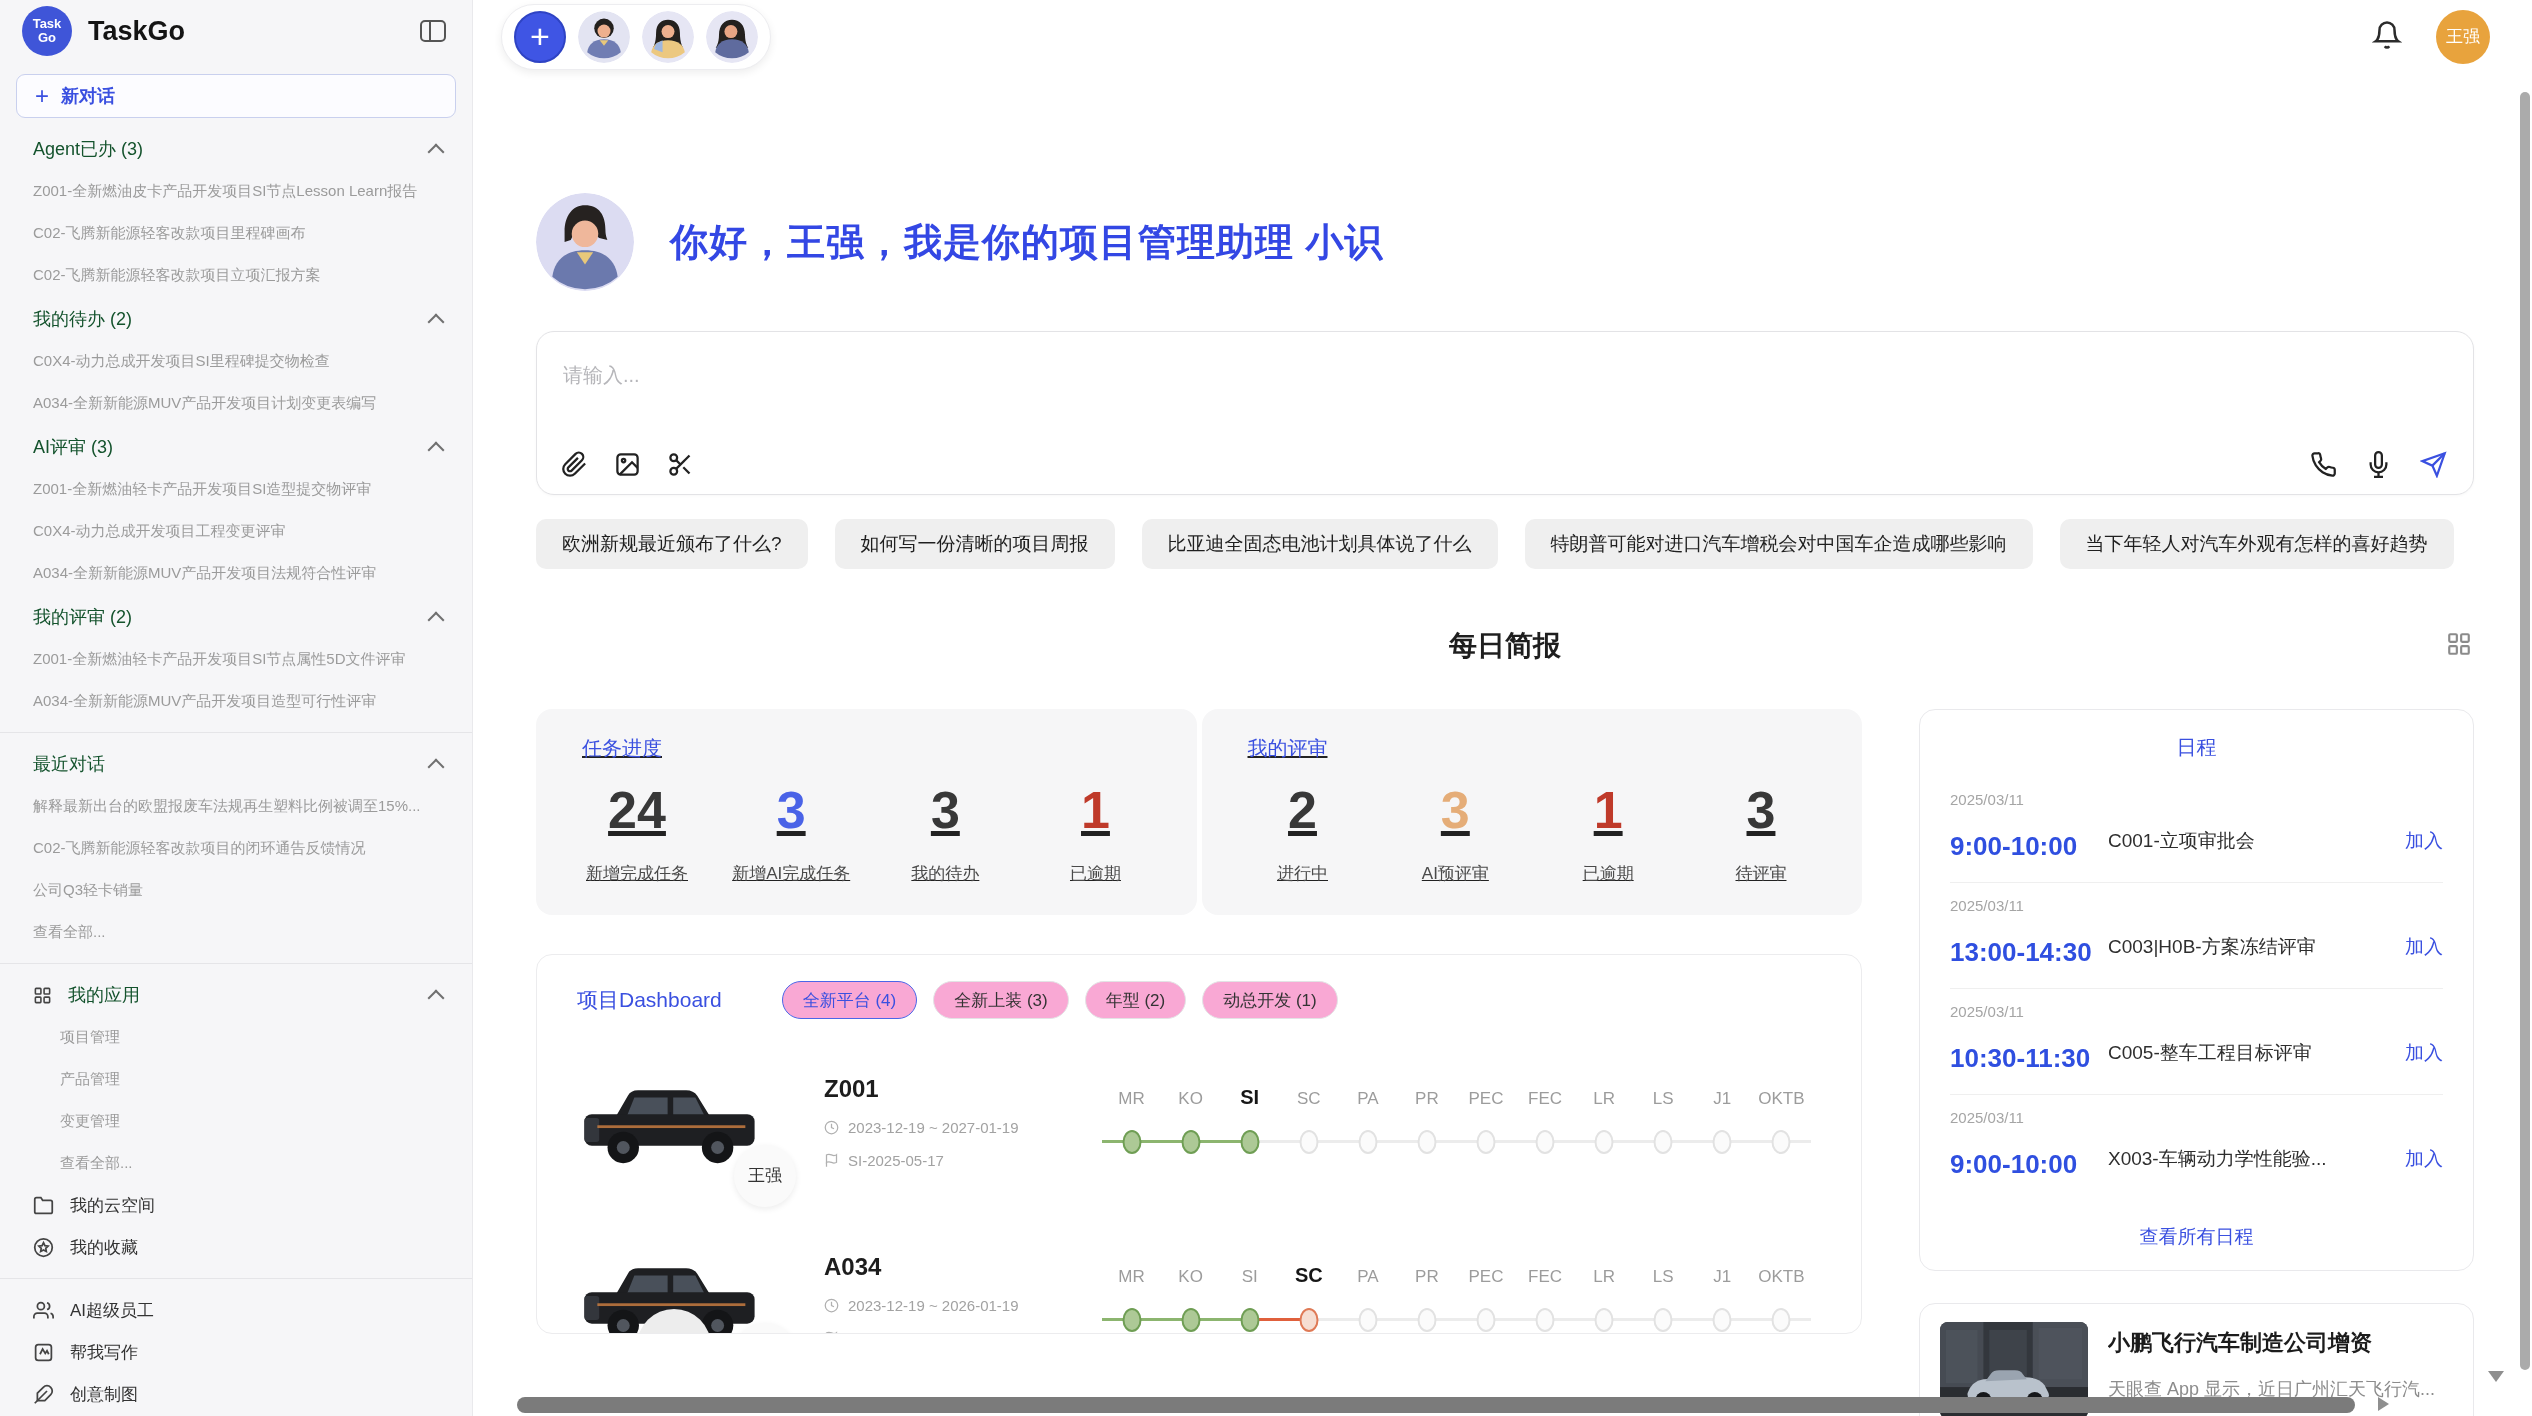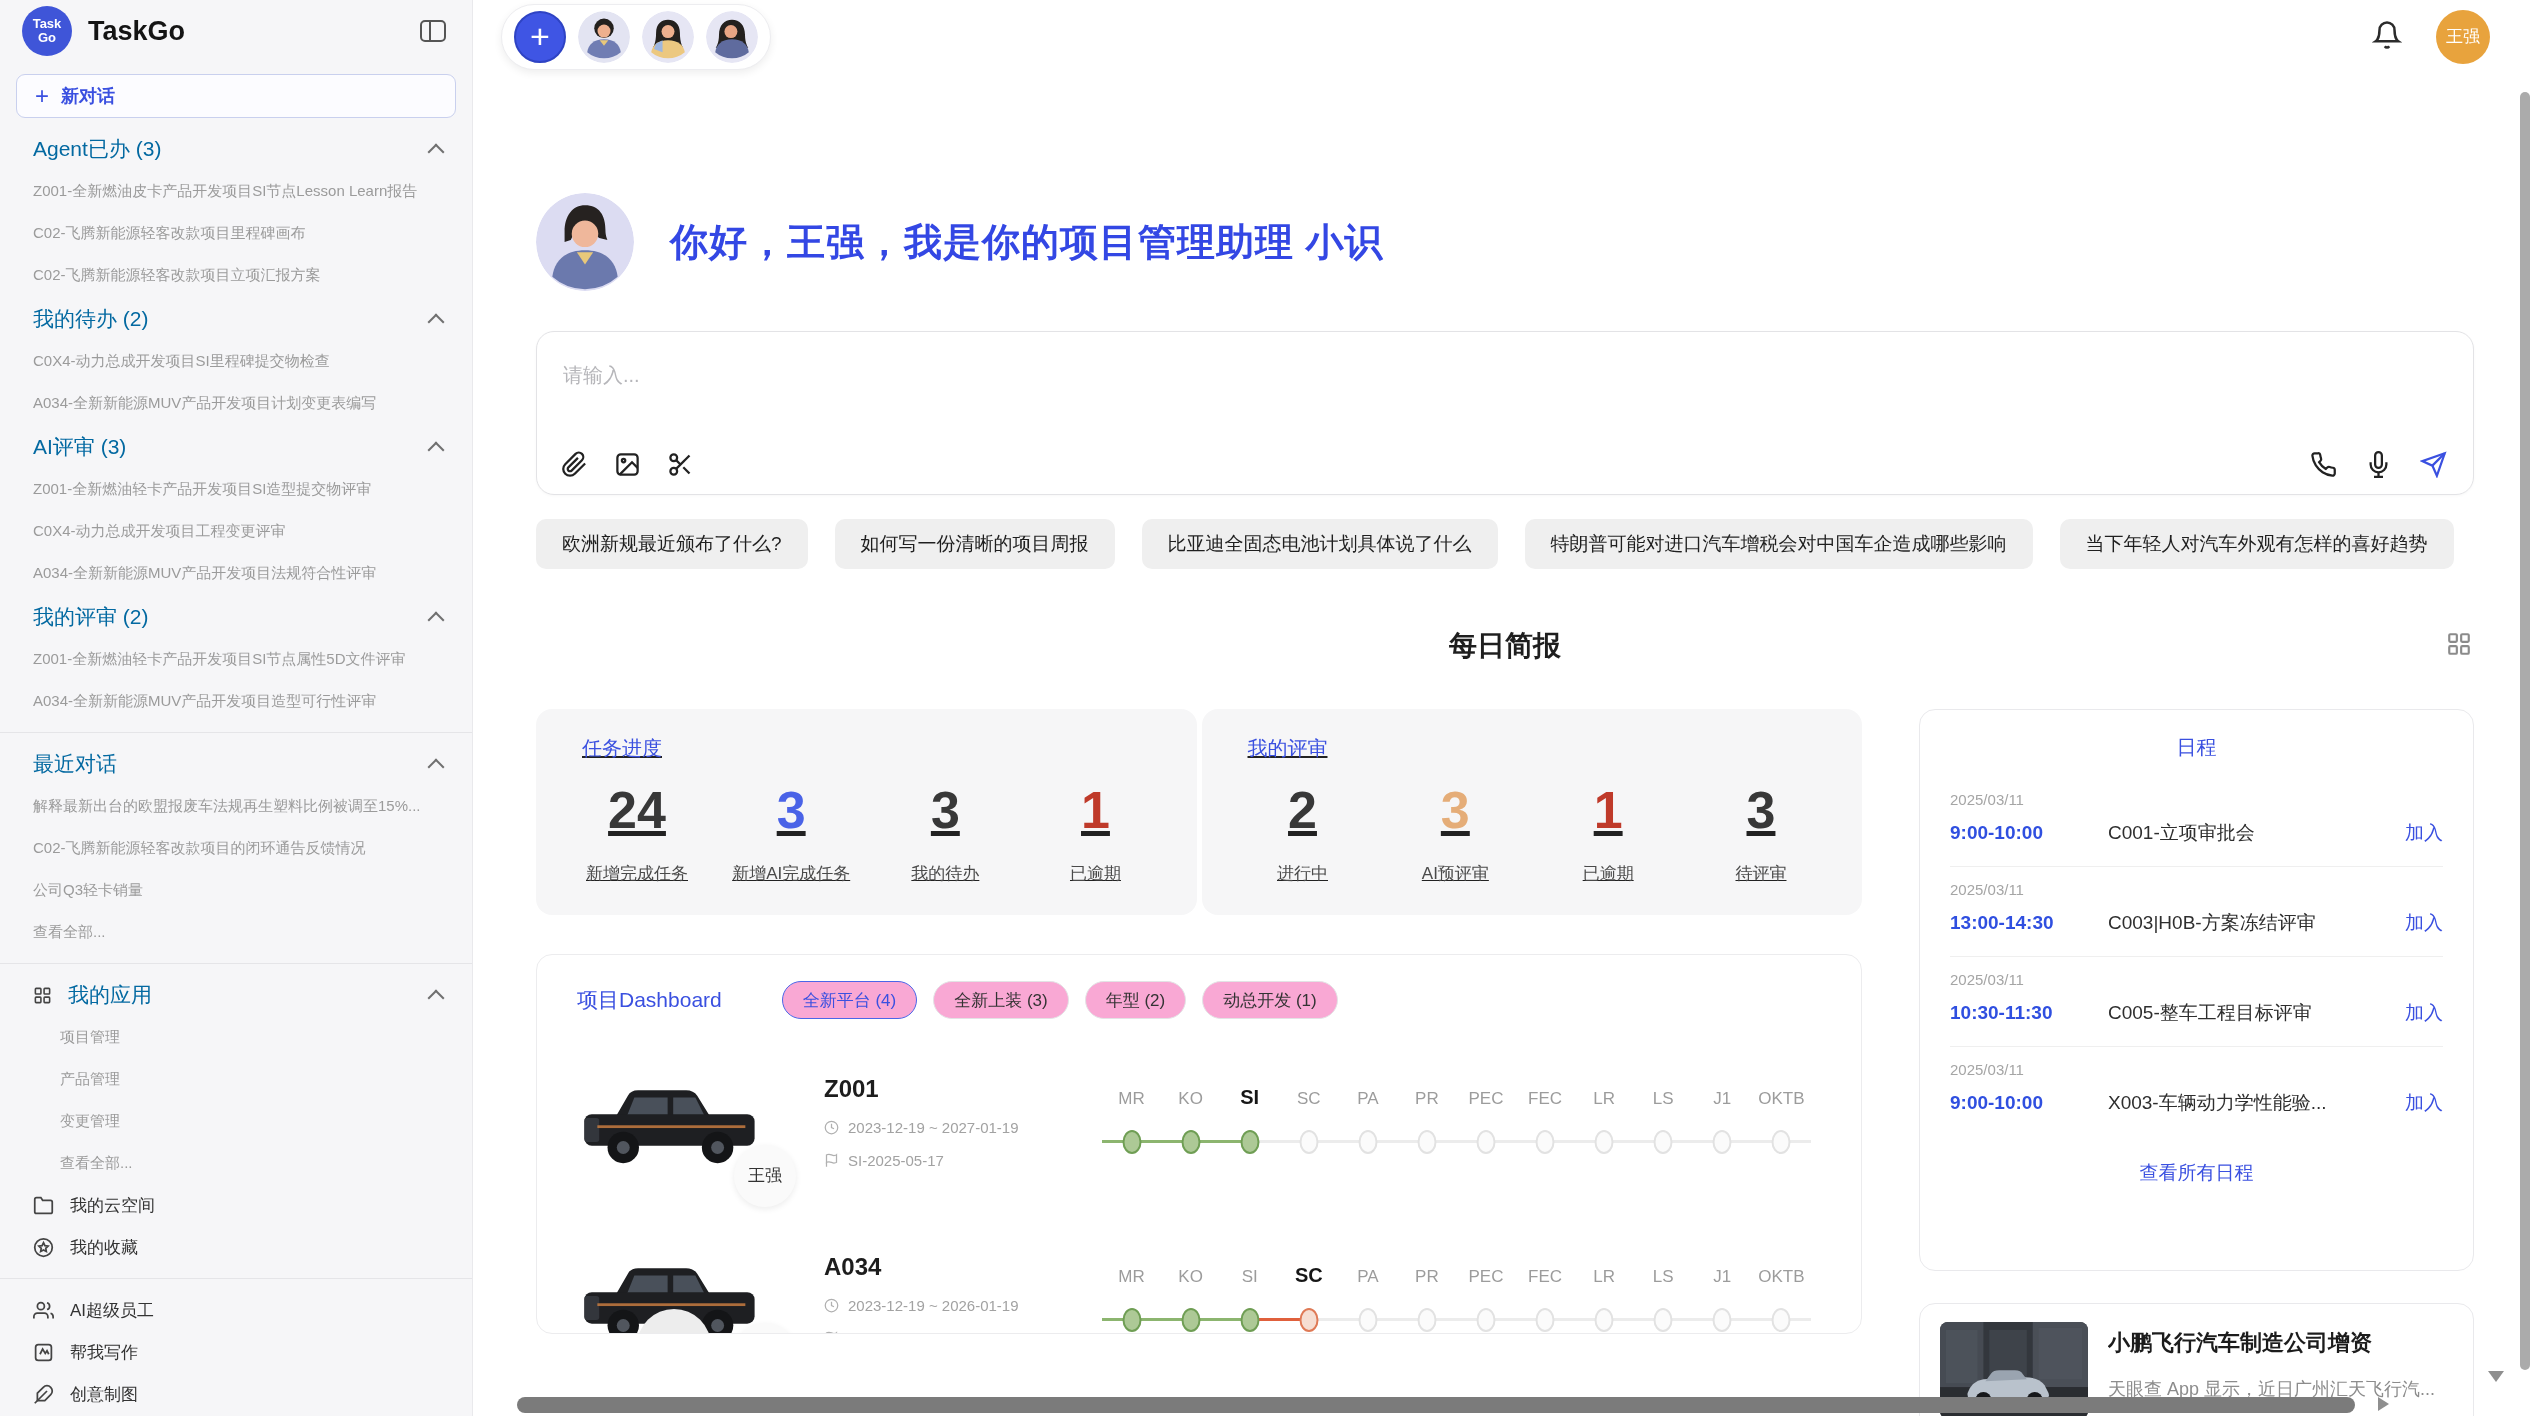--- a/index.html
+++ b/index.html
@@ -15,21 +15,21 @@
     font-size:13px; line-height:14px; font-weight:600; }
   .sb-appname { font-size:27px; font-weight:700; color:#141414; margin-left:16px; flex:1; }
   .ico-panel { width:26px; height:22px; border:2px solid #555; border-radius:5px; position:relative; }
   .ico-panel::before { content:""; position:absolute; left:7px; top:0; bottom:0; width:2px; background:#555; }
   .new-chat { margin:12px 16px 2px; height:44px; border:1px solid #c9d0ee; background:#fcfcff;
     border-radius:9px; display:flex; align-items:center; padding:0 18px; gap:12px;
     color:#3a50e0; font-size:18px; font-weight:700; cursor:pointer; }
   .new-chat .plus { font-size:24px; font-weight:400; }
   .sb-scroll { padding-top:6px; }
   .sb-title { height:42px; margin-top:2px; display:flex; align-items:center; justify-content:space-between;
-    padding:0 30px 0 33px; font-size:21px; color:#0369a1; font-weight:500; cursor:pointer; }
+    padding:0 30px 0 33px; font-size:18px; color:#14532d; font-weight:500; cursor:pointer; }
   .chev { width:12px; height:12px; border-left:2.5px solid #707070; border-top:2.5px solid #707070;
     transform:rotate(45deg); margin-top:5px; }
   .sb-item { height:42px; display:flex; align-items:center; padding:0 20px 0 33px;
     font-size:15px; color:#9b9b9b; white-space:nowrap; overflow:hidden; cursor:pointer; }
   .sb-div { height:1px; background:#e5e5e8; margin:10px 0; }
   .sb-link { height:42px; display:flex; align-items:center; gap:16px; padding:0 20px 0 33px;
     font-size:17px; color:#333; cursor:pointer; }
   .sb-link svg { width:21px; height:21px; stroke:#444; fill:none; stroke-width:2; flex:none; }
   .sb-sub { padding-left:60px; }
 
@@ -116,21 +116,21 @@
   .dot.g { background:#adc996; border-color:#6f9e54; }
   .dot.r { background:#f6ded2; border-color:#df7a56; }
   .next-hint { position:absolute; left:100px; bottom:-50px; width:74px; height:74px; border-radius:50%; background:#ededed; }
 
   .sched-card { border:1px solid #e9e9ec; border-radius:16px; padding:22px 30px 20px; height:562px; background:#fff; }
   .sched-title { text-align:center; font-size:20px; color:#3a50e0; margin-top:2px; }
   .sched-events { margin-top:16px; }
   .ev { padding:14px 0 20px; }
   .ev-date { font-size:15px; color:#a5a5a5; }
   .ev-row { display:flex; align-items:center; margin-top:12px; }
-  .ev-time { width:158px; flex:none; font-size:19px; font-weight:700; color:#2f4fe0; }
+  .ev-time { width:158px; flex:none; font-size:26px; font-weight:700; color:#2f4fe0;margin-top:11px; }
   .ev-name { flex:1; font-size:19px; color:#2e2e2e; white-space:nowrap; overflow:hidden; }
   .ev-join { flex:none; font-size:19px; color:#3a50e0; cursor:pointer; text-decoration:none; }
   .ev-div { height:1px; background:#efefef; }
   .sched-footer { text-align:center; font-size:19px; color:#3a50e0; margin-top:24px; cursor:pointer; }
 
   .news-card { margin-top:32px; border:1px solid #e9e9ec; border-radius:16px; padding:18px 20px; display:flex; gap:20px; height:150px; overflow:hidden; background:#fff; }
   .news-img { width:148px; height:97px; border-radius:8px; overflow:hidden; flex:none; }
   .news-title { font-size:22px; font-weight:700; color:#1c1c1c; margin-top:6px; }
   .news-body { font-size:18px; color:#8c8c8c; margin-top:18px; line-height:1.45; }
 

